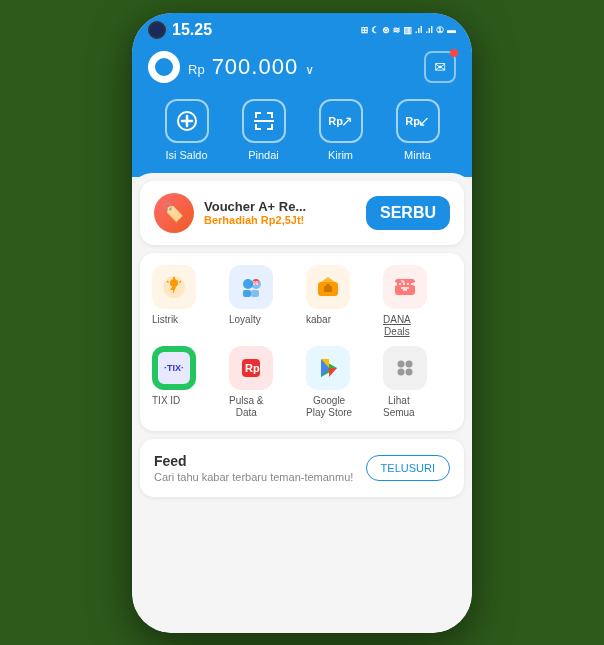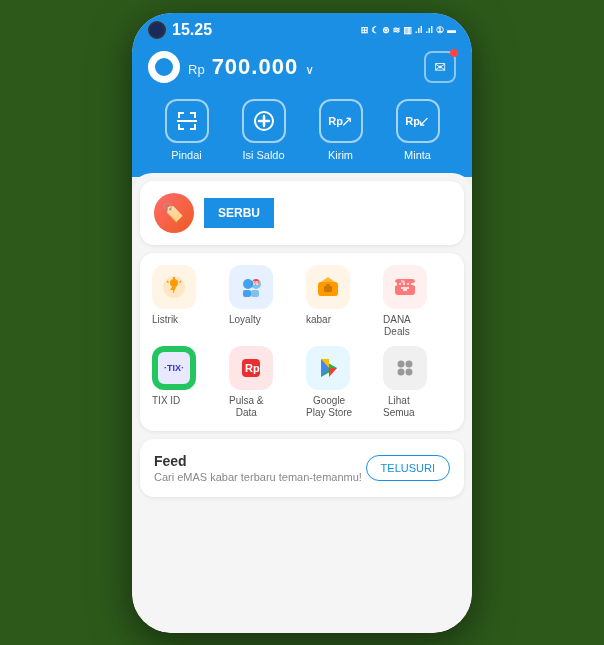--- a/index.html
+++ b/index.html
@@ -96,21 +96,21 @@
     .dana-logo-inner {
       width: 22px;
       height: 22px;
       border-radius: 50%;
       background: #1a8fe3;
       border: 2px solid white;
     }
     .balance-amount {
       color: white;
       font-size: 22px;
-      font-weight: bold;
+      font-weight: normal;
       letter-spacing: 1px;
     }
     .balance-currency {
       color: rgba(255,255,255,0.9);
       font-size: 13px;
       margin-right: 4px;
     }
     .chevron-down {
       color: white;
       font-size: 12px;
@@ -202,23 +202,23 @@
     }
     .voucher-subtitle {
       font-size: 11px;
       color: #ff8c00;
       font-weight: 600;
     }
     .serbu-btn {
       background: #1a8fe3;
       color: white;
       border: none;
-      border-radius: 0;
+      border-radius: 12px;
       padding: 8px 14px;
-      font-size: 12px;
+      font-size: 16px;
       font-weight: bold;
       cursor: pointer;
       flex-shrink: 0;
     }
     
     .service-grid {
       background: white;
       margin: 0 8px 8px 8px;
       border-radius: 14px;
       padding: 12px;
@@ -326,68 +326,72 @@
             <span class="chevron-down">∨</span>
           </div>
         </div>
         <div class="mail-icon">
           <span style="color:white;font-size:14px;">✉</span>
           <div class="mail-dot"></div>
         </div>
       </div>
 
       <div class="action-buttons">
+        <div class="action-btn">
+          <div class="action-icon">
+            <svg width="22" height="22" viewBox="0 0 22 22" fill="none">
+              <circle cx="11" cy="11" r="9" stroke="white" stroke-width="2"></circle>
+              <line x1="11" y1="6" x2="11" y2="16" stroke="white" stroke-width="2.5" stroke-linecap="round"></line>
+              <line x1="6" y1="11" x2="16" y2="11" stroke="white" stroke-width="2.5" stroke-linecap="round"></line>
+            </svg>
+          </div>
+          <span class="action-label">Isi Saldo</span>
+        </div>
         <div class="action-btn">
           <div class="action-icon">
             <svg width="22" height="22" viewBox="0 0 22 22" fill="none">
               <rect x="2" y="2" width="6" height="2" fill="white"></rect>
               <rect x="2" y="2" width="2" height="6" fill="white"></rect>
               <rect x="14" y="2" width="6" height="2" fill="white"></rect>
               <rect x="18" y="2" width="2" height="6" fill="white"></rect>
               <rect x="2" y="18" width="6" height="2" fill="white"></rect>
               <rect x="2" y="14" width="2" height="6" fill="white"></rect>
               <rect x="14" y="18" width="6" height="2" fill="white"></rect>
               <rect x="18" y="14" width="2" height="6" fill="white"></rect>
               <rect x="1" y="10" width="20" height="2" fill="white"></rect>
             </svg>
           </div>
           <span class="action-label">Pindai</span>
         </div>
         <div class="action-btn">
           <div class="action-icon">
-            <svg width="22" height="22" viewBox="0 0 22 22" fill="none">
-              <circle cx="11" cy="11" r="9" stroke="white" stroke-width="2"></circle>
-              <line x1="11" y1="6" x2="11" y2="16" stroke="white" stroke-width="2.5" stroke-linecap="round"></line>
-              <line x1="6" y1="11" x2="16" y2="11" stroke="white" stroke-width="2.5" stroke-linecap="round"></line>
-            </svg>
-          </div>
-          <span class="action-label">Isi Saldo</span>
-        </div>
-        <div class="action-btn">
-          <div class="action-icon">
             <span style="font-size:11px;font-weight:bold;color:white;">Rp</span>
             <span style="font-size:14px;color:white;margin-left:-2px;">↗</span>
           </div>
           <span class="action-label">Kirim</span>
         </div>
         <div class="action-btn">
           <div class="action-icon">
             <span style="font-size:11px;font-weight:bold;color:white;">Rp</span>
             <span style="font-size:14px;color:white;margin-left:-2px;">↙</span>
           </div>
           <span class="action-label">Minta</span>
         </div>
       </div>
     </div>
 
     <div class="content-area">
 
       <div class="voucher-banner">
         <div class="voucher-icon">
           <span>🏷️</span>
+        </div>
+        <div class="voucher-text">
+          <div class="voucher-title">Voucher A+ Re...</div>
+          <div class="voucher-subtitle">Berhadiah Rp2,5Jt!</div>
         </div>
         <button class="serbu-btn">SERBU</button>
       </div>
 
       <div class="service-grid">
 
         <div class="service-item">
           <div class="service-icon icon-listrik">
             <svg width="26" height="26" viewBox="0 0 26 26">
               <circle cx="13" cy="13" r="11" fill="#ff9900" opacity="0.15"></circle>
@@ -432,21 +436,21 @@
             <svg width="26" height="26" viewBox="0 0 26 26">
               <rect x="3" y="5" width="20" height="16" rx="3" fill="#ff6b6b" opacity="0.9"></rect>
               <line x1="3" y1="10" x2="23" y2="10" stroke="white" stroke-width="1.5" stroke-dasharray="2,2"></line>
               <circle cx="3" cy="10" r="2" fill="#f5f5f5"></circle>
               <circle cx="23" cy="10" r="2" fill="#f5f5f5"></circle>
               <line x1="9" y1="14" x2="17" y2="14" stroke="white" stroke-width="1.5"></line>
               <line x1="11" y1="16" x2="15" y2="16" stroke="white" stroke-width="1.5"></line>
               <text x="9" y="9" font-size="4" fill="white" font-weight="bold">%</text>
             </svg>
           </div>
-          <span class="service-label" style="white-space:pre-line;text-align:center;">DANA
+          <span class="service-label" style="white-space:pre-line;text-align:center;text-decoration:underline;">DANA
 Deals</span>
         </div>
 
         <div class="service-item">
           <div class="service-icon icon-tix" style="border:6px solid #22c55e;background:#e8e8ff;">
             <span style="font-size:9px;font-weight:bold;color:#3333cc;">·TIX·</span>
           </div>
           <span class="service-label">TIX ID</span>
         </div>
 
@@ -485,20 +489,20 @@
           </div>
           <span class="service-label" style="white-space:pre-line;text-align:center;">Lihat
 Semua</span>
         </div>
 
       </div>
 
       <div class="feed-section">
         <div class="feed-text">
           <div class="feed-title">Feed</div>
-          <div class="feed-subtitle">Cari eMAS kabar terbaru teman-temanmu!</div>
+          <div class="feed-subtitle">Cari tahu kabar terbaru teman-temanmu!</div>
         </div>
         <button class="telusuri-btn">TELUSURI</button>
       </div>
 
     </div>
   </div>
 </div>
 
 </body></html>

